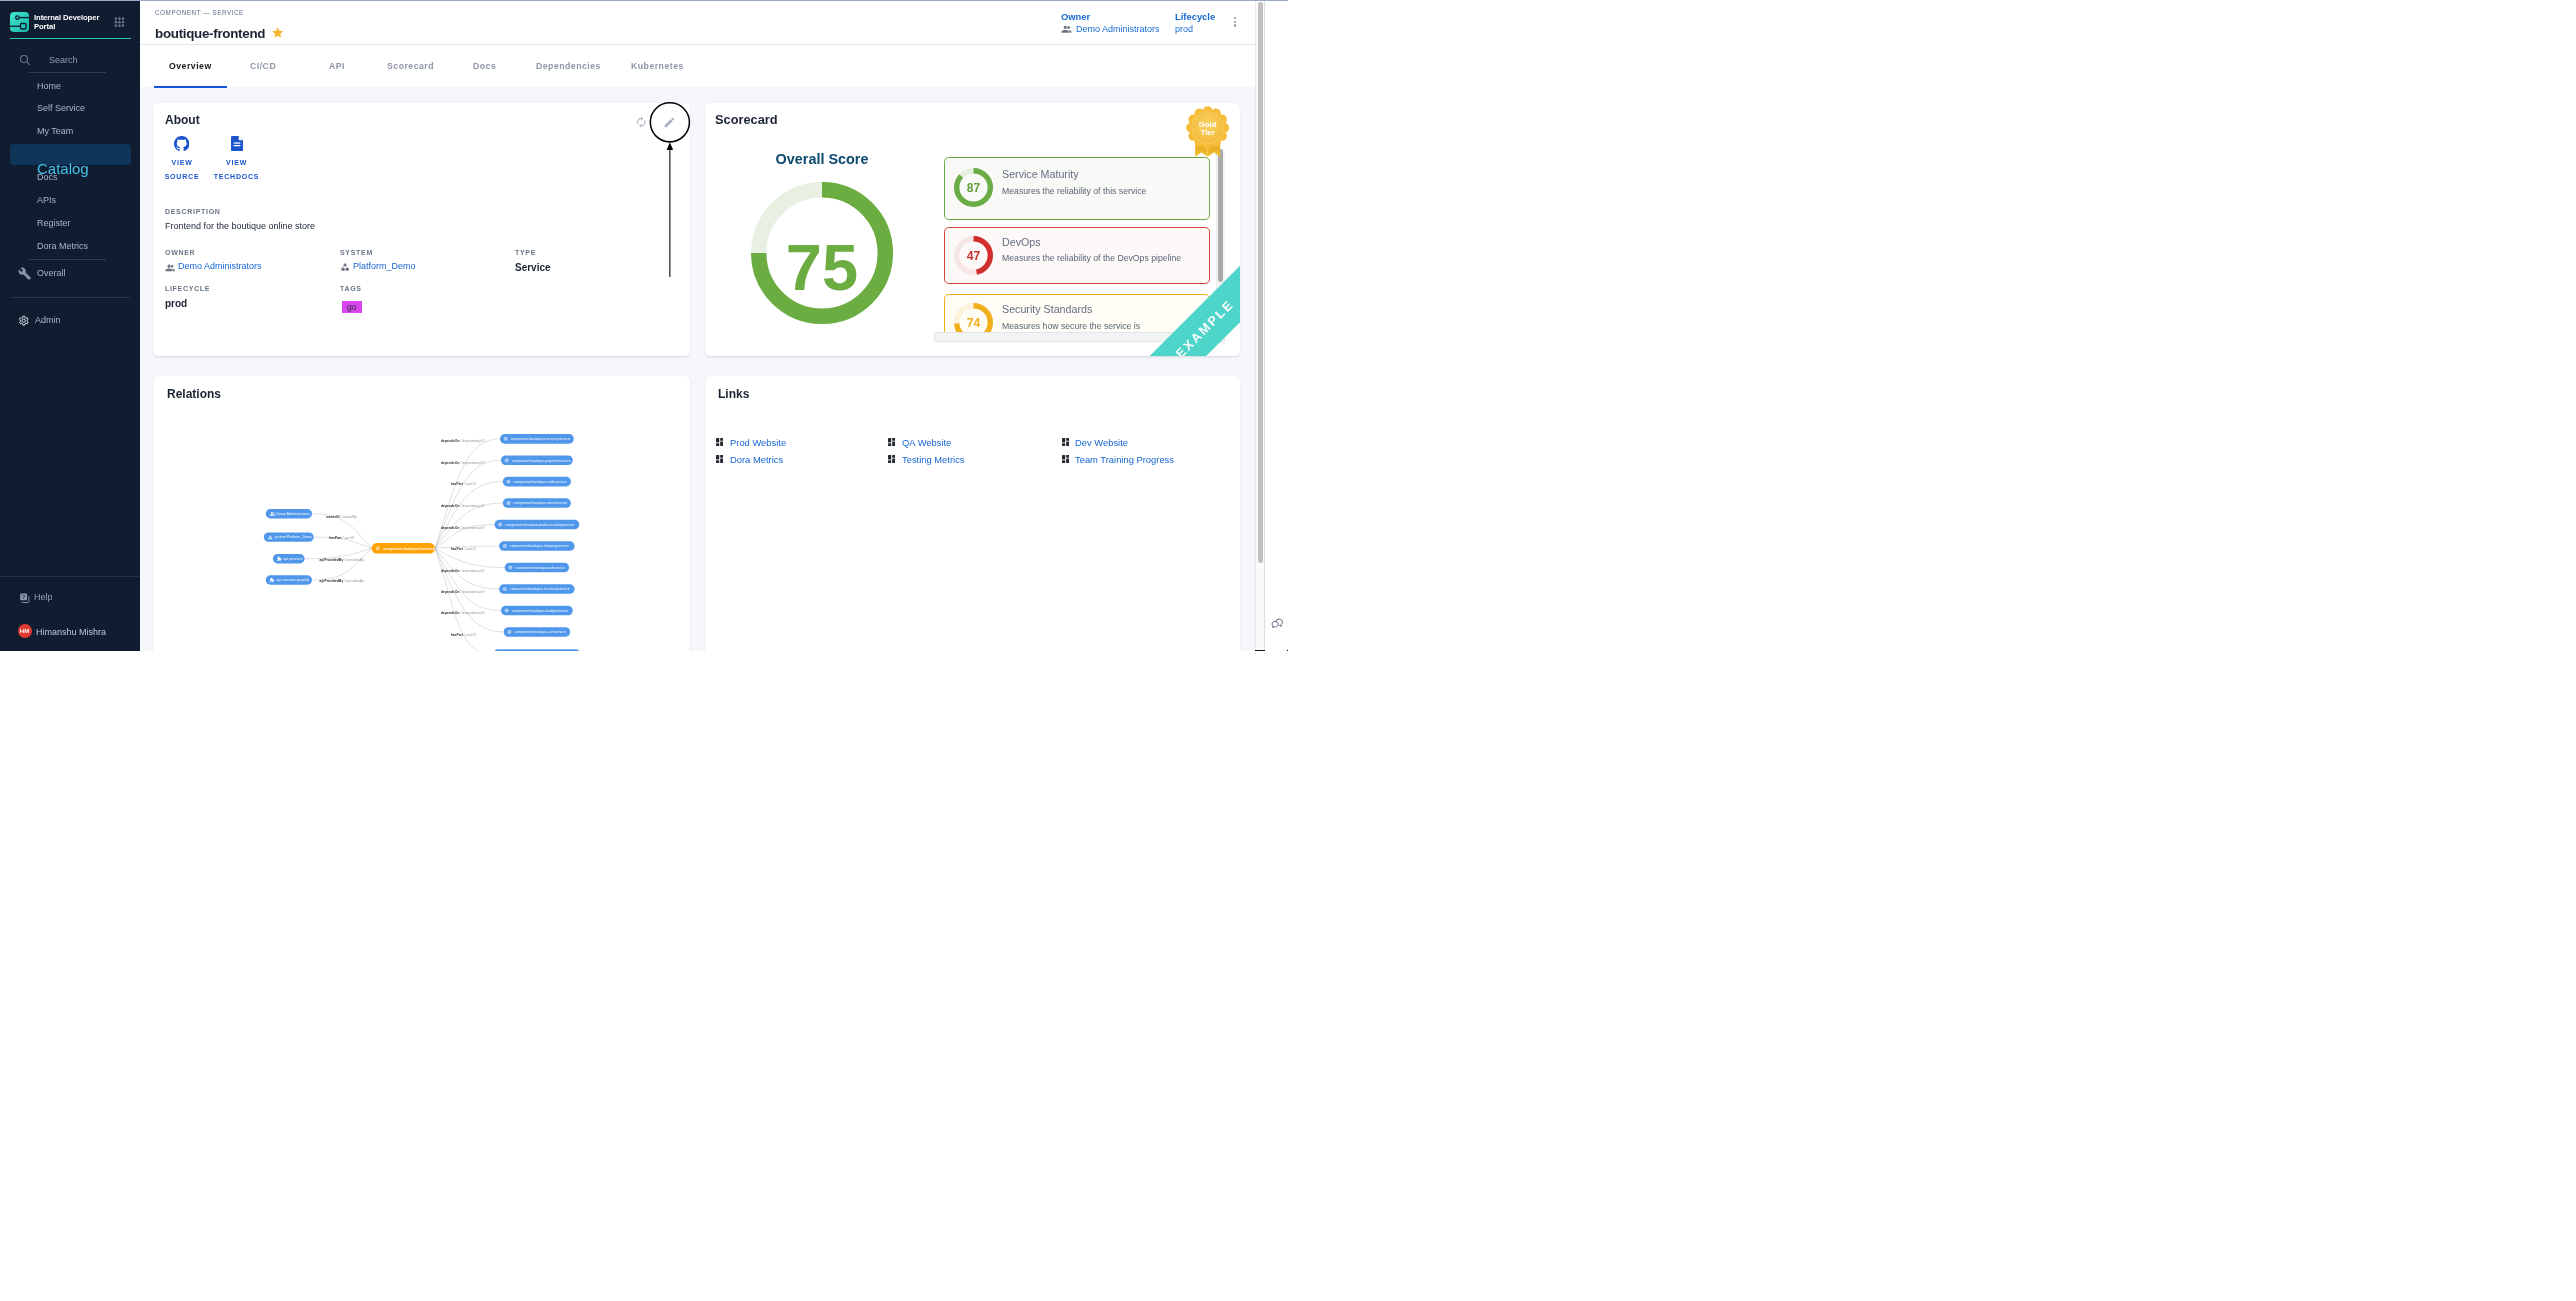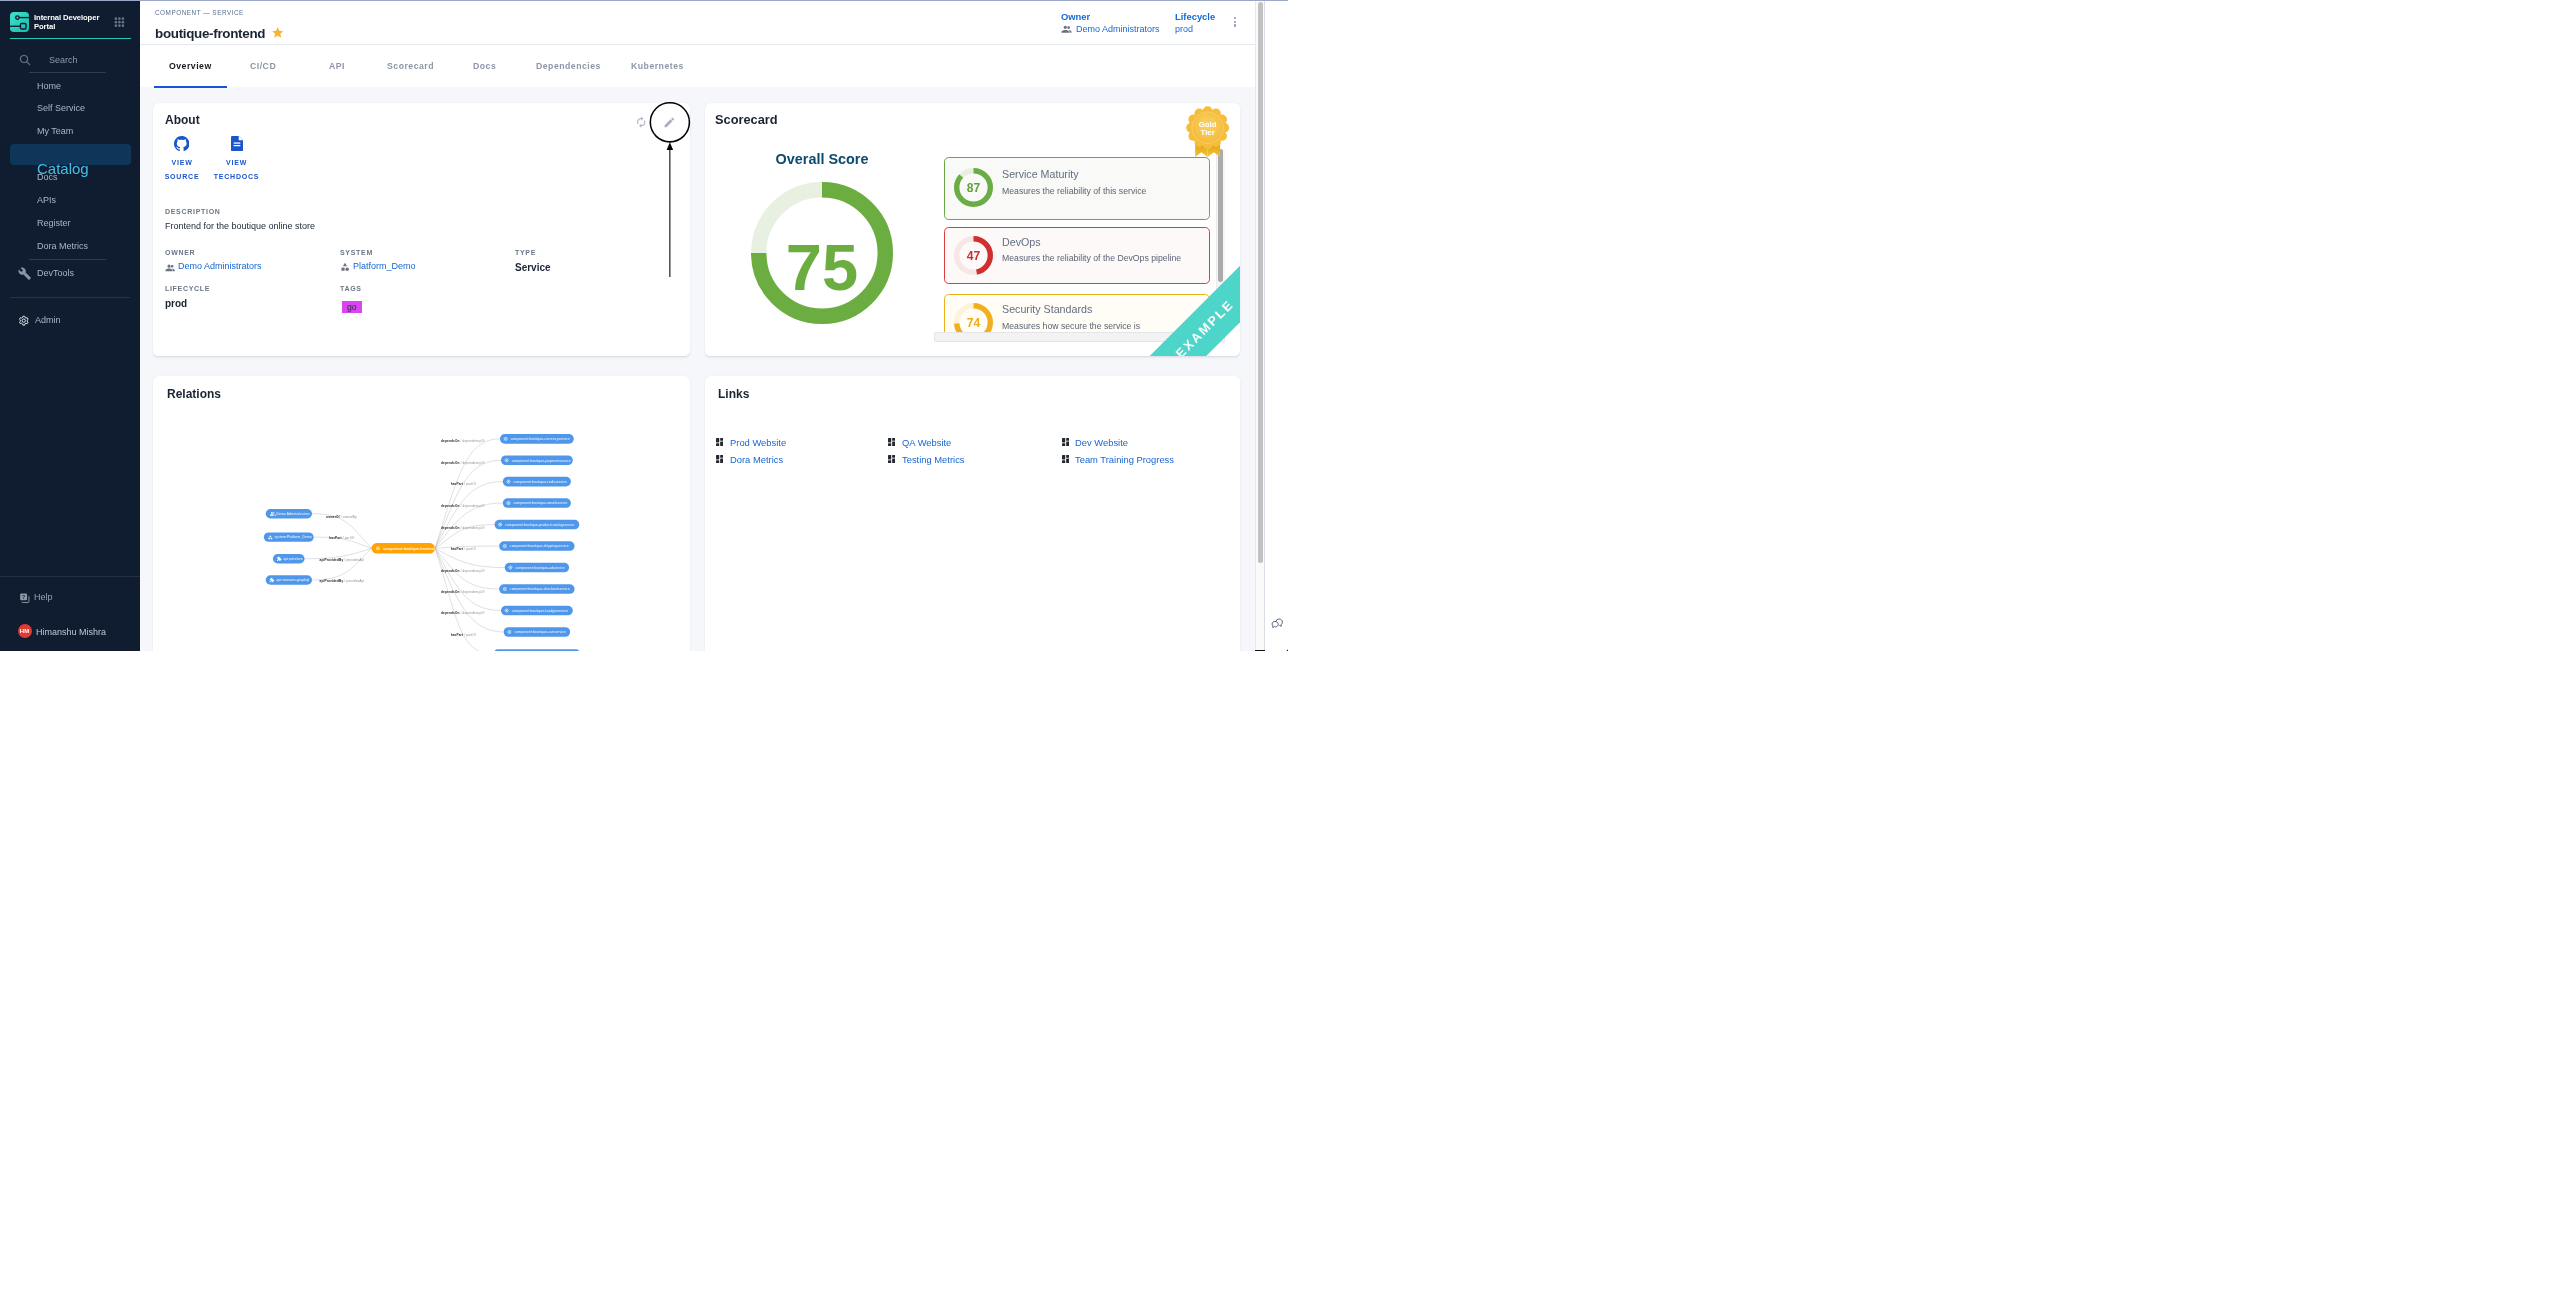--- a/index.html
+++ b/index.html
@@ -75,21 +75,21 @@
 <div id="catalogHl" class="abs"></div>
 <div id="catalogTxt">Catalog</div>
 <div class="sitem" style="top:172px;">Docs</div>
 <div class="sitem" style="top:195px;">APIs</div>
 <div class="sitem" style="top:218px;">Register</div>
 <div class="sitem" style="top:241px;">Dora Metrics</div>
 <div class="sdiv" style="left:29px; top:259px; width:77px;"></div>
 <svg class="abs" style="left:17.5px; top:267px;" width="13.4" height="13.4" viewBox="0 0 24 24">
   <path fill="#8a94a8" d="M22.7 19l-9.1-9.1c.9-2.3.4-5-1.5-6.9-2-2-5-2.4-7.4-1.3L9 6 6 9 1.6 4.7C.4 7.1.9 10.1 2.9 12.1c1.9 1.9 4.6 2.4 6.9 1.5l9.1 9.1c.4.4 1 .4 1.4 0l2.3-2.3c.5-.4.5-1 .1-1.4z"></path>
 </svg>
-<div class="sitem" style="top:268px;">DevTools</div>
+<div class="sitem" style="top:268px;">Overall</div>
 <div class="sdiv" style="left:9.7px; top:297px; width:120px; background:rgba(255,255,255,0.1);"></div>
 <svg class="abs" style="left:18px; top:315px;" width="11.4" height="11.4" viewBox="0 0 24 24">
   <path fill="none" stroke="#e8ebf1" stroke-width="2" d="M12 8.5a3.5 3.5 0 1 0 0 7 3.5 3.5 0 0 0 0-7zm7.4 3.5c0 .5 0 .9-.1 1.4l2 1.6-1.9 3.3-2.4-.8c-.7.6-1.5 1-2.4 1.3l-.5 2.5h-3.8l-.5-2.5c-.9-.3-1.7-.7-2.4-1.3l-2.4.8L3.1 15l2-1.6c-.1-.5-.1-.9-.1-1.4s0-.9.1-1.4l-2-1.6L5 5.7l2.4.8c.7-.6 1.5-1 2.4-1.3l.5-2.5h3.8l.5 2.5c.9.3 1.7.7 2.4 1.3l2.4-.8 1.9 3.3-2 1.6c.1.5.1.9.1 1.4z"></path>
 </svg>
 <div class="sitem" style="left:35px; top:315px;">Admin</div>
 <div class="sdiv" style="left:0px; top:576px; width:140px; background:rgba(255,255,255,0.09);"></div>
 <svg class="abs" style="left:18px; top:591px;" width="12.8" height="13.4" viewBox="0 0 24 24">
   <path fill="#8d96a9" d="M15 4H6a2 2 0 0 0-2 2v9a2 2 0 0 0 2 2h9a2 2 0 0 0 2-2V6a2 2 0 0 0-2-2z"></path>
   <path fill="none" stroke="#8d96a9" stroke-width="1.8" d="M7 19.5c0 .8.7 1.5 1.5 1.5H19a1.5 1.5 0 0 0 1.5-1.5V9"></path>
   <text x="10.5" y="13.6" font-size="9.5" font-weight="bold" fill="#101d31" text-anchor="middle" font-family="Liberation Sans">?</text>

